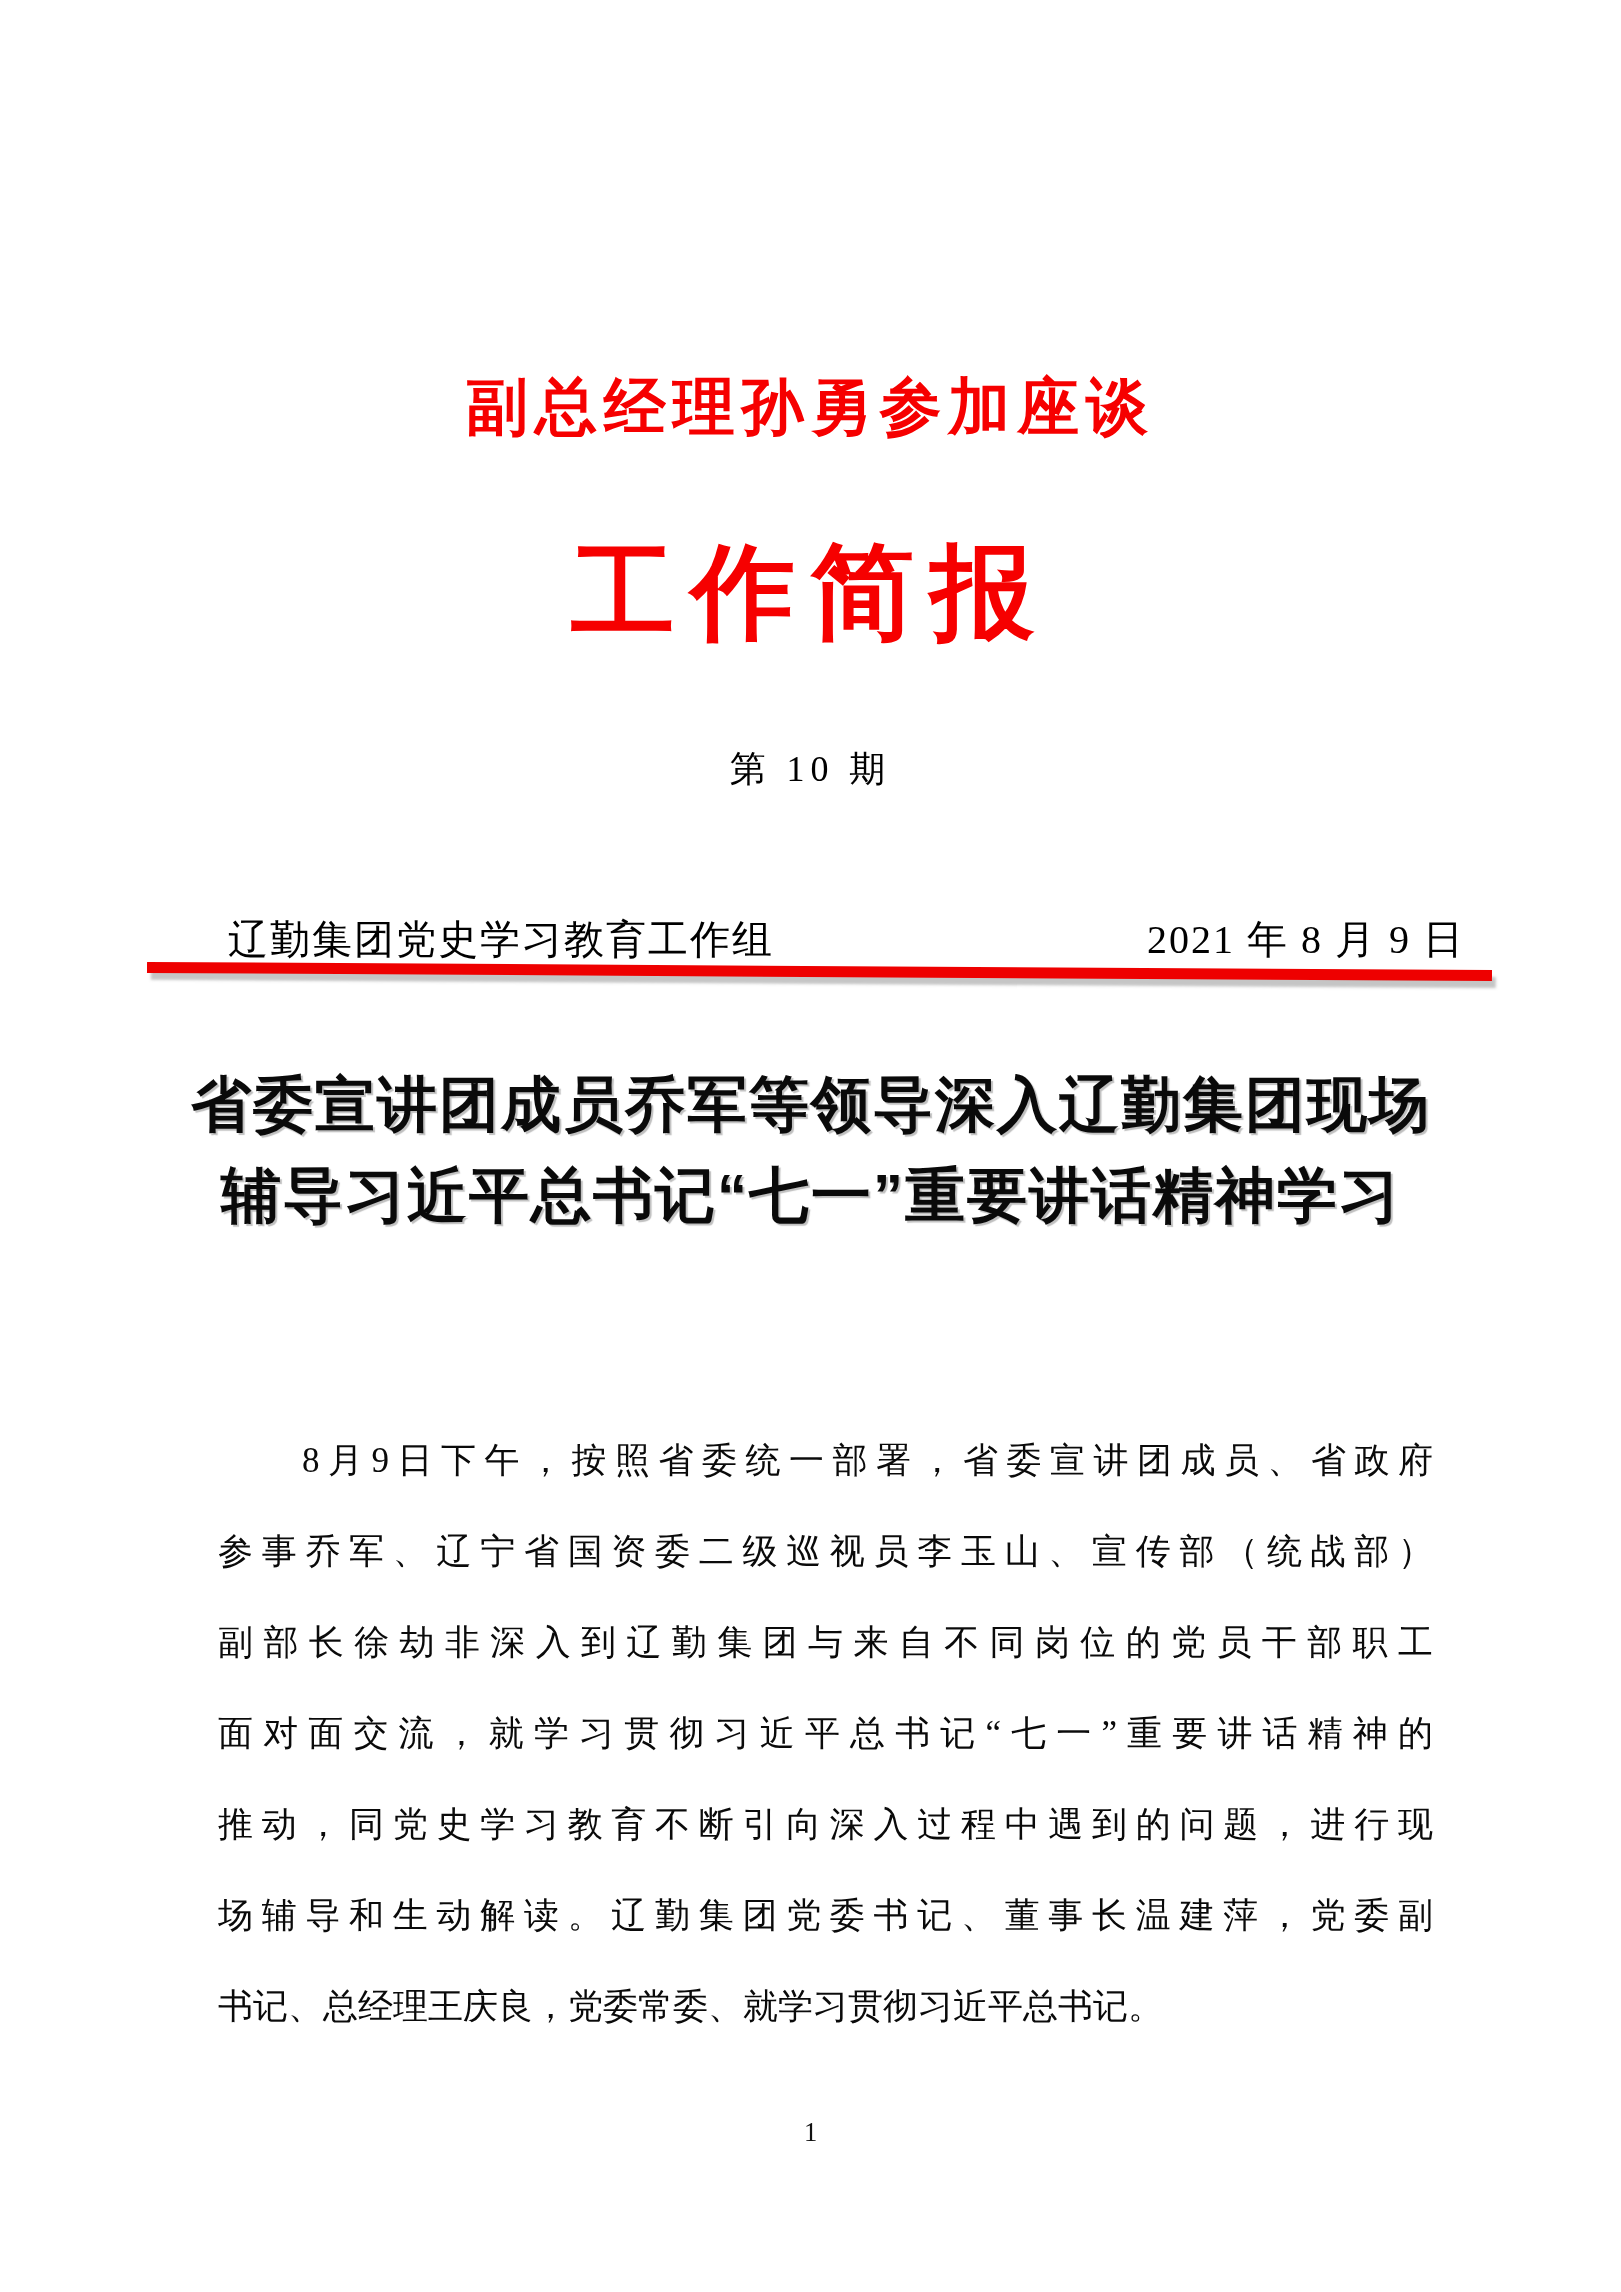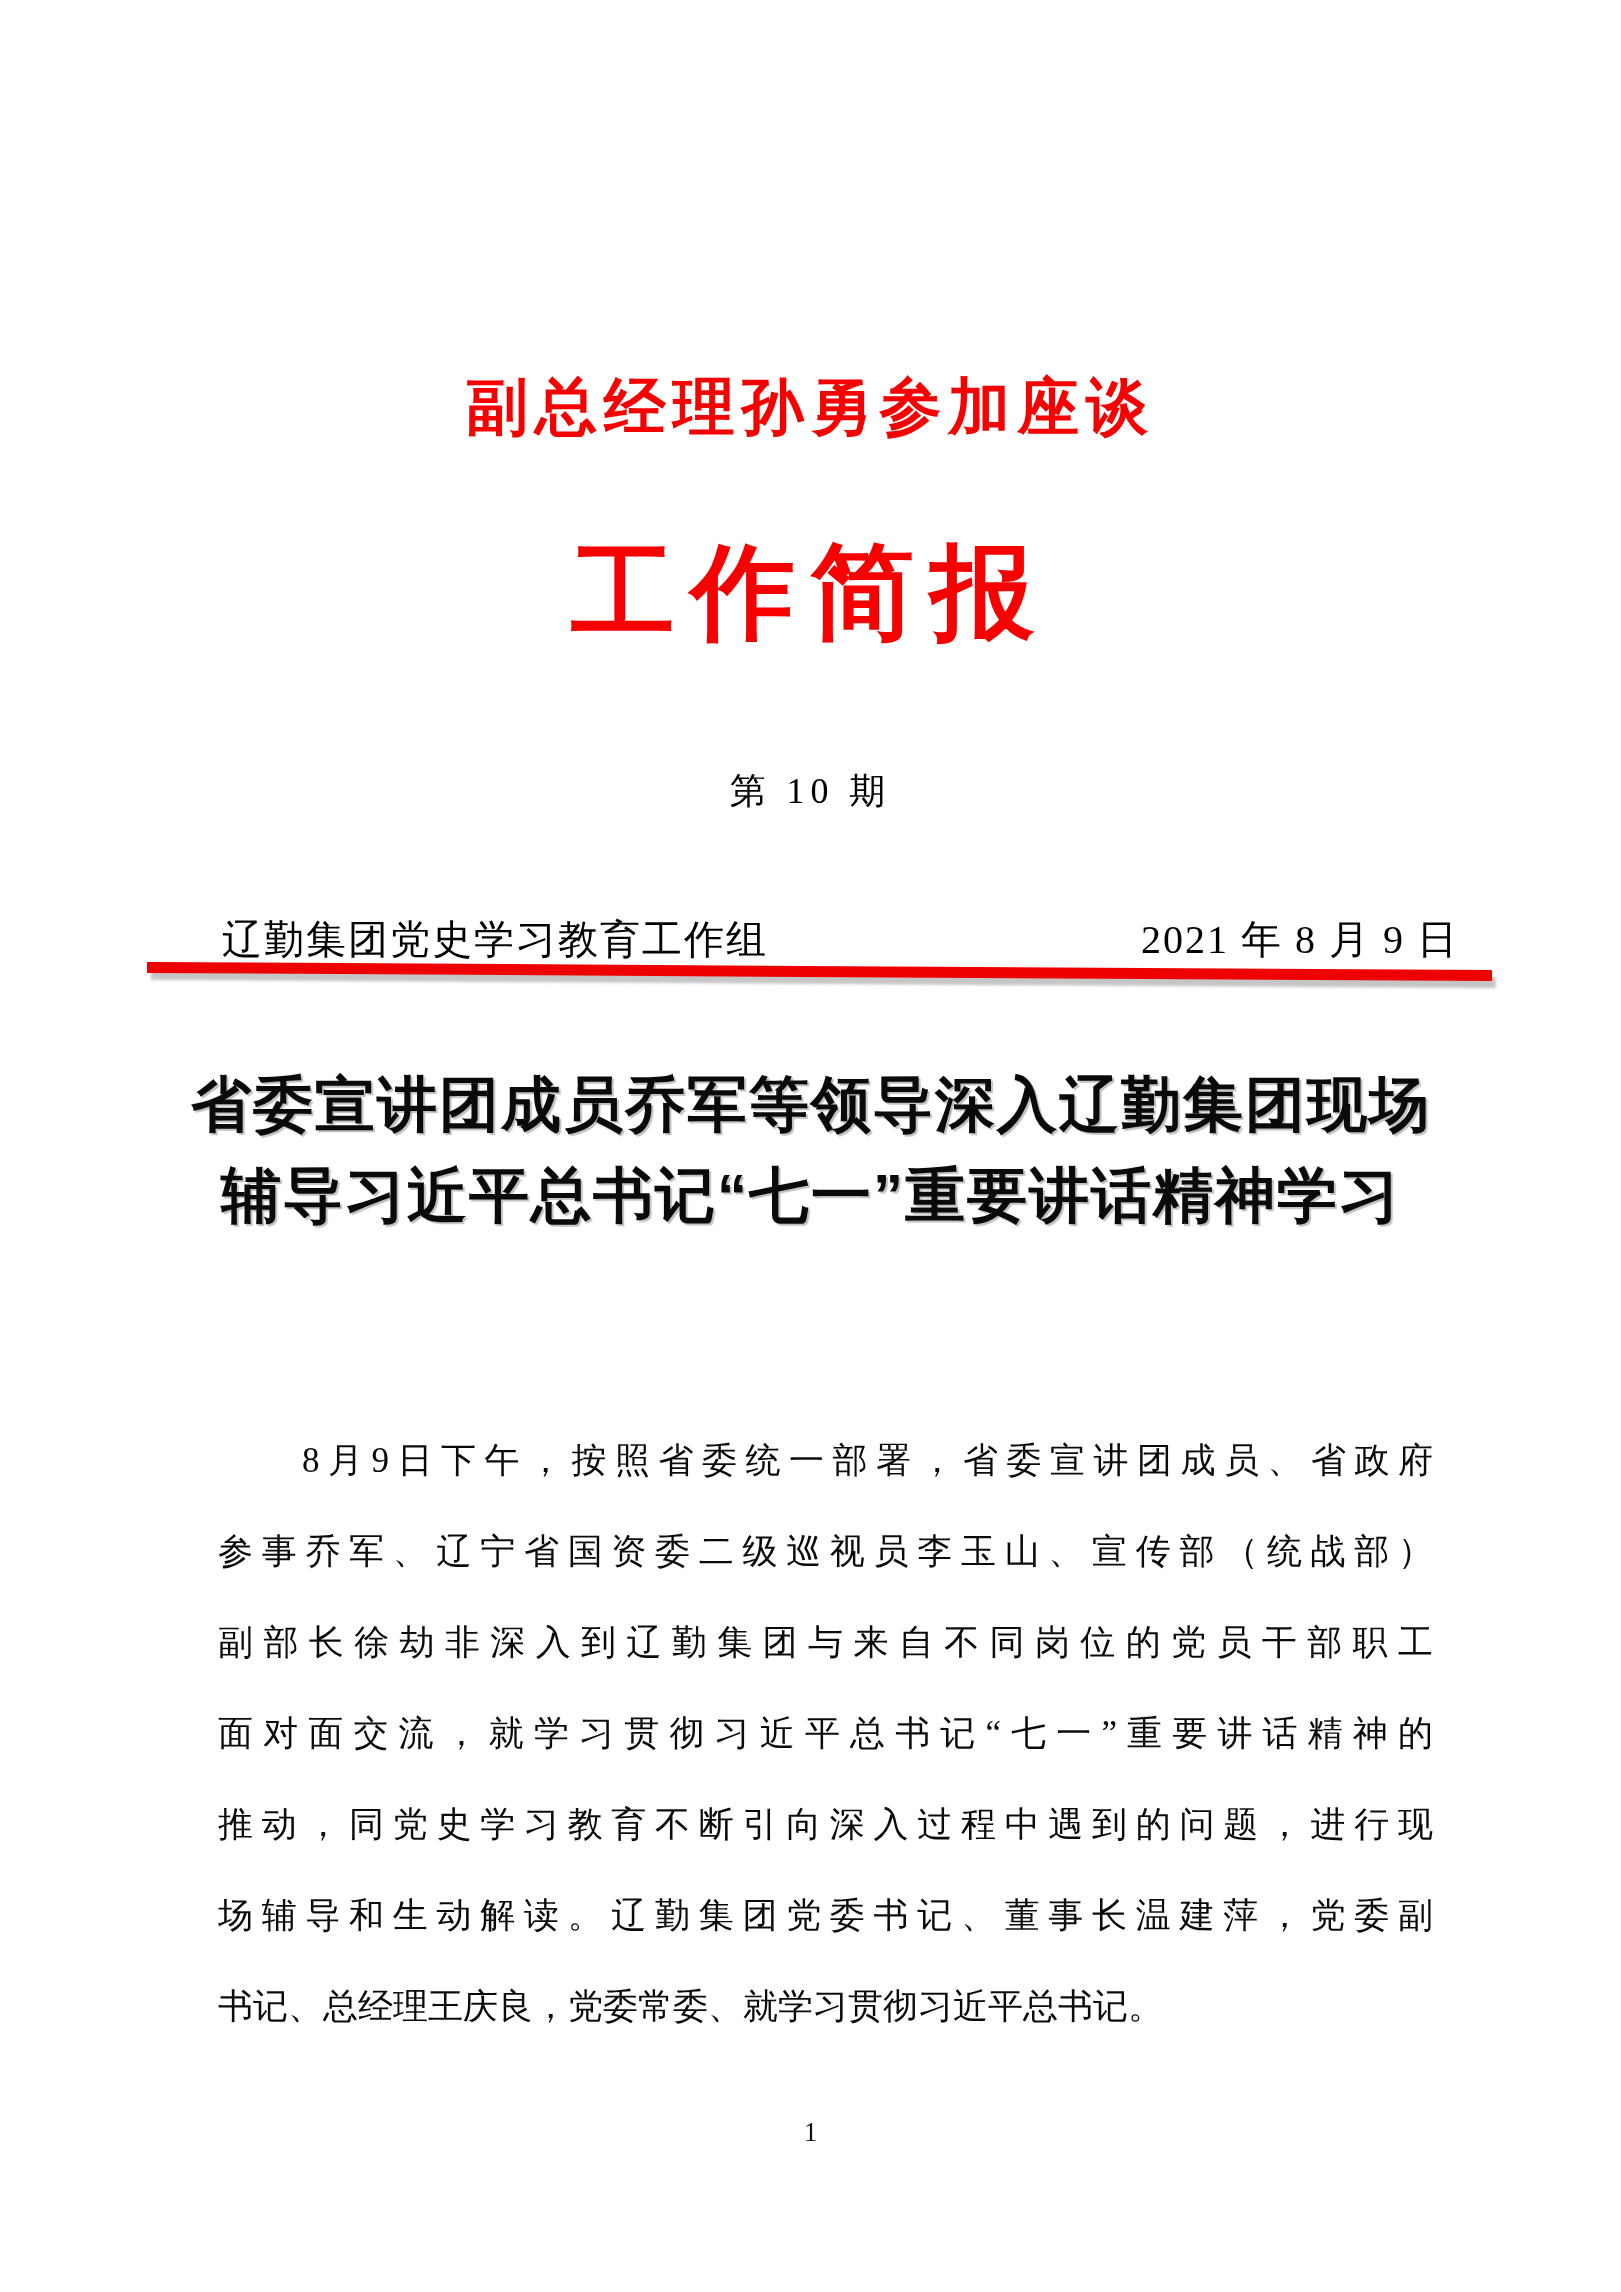--- a/index.html
+++ b/index.html
@@ -45,33 +45,33 @@
     text-align: center;
     font-size: 104px;
     font-weight: bold;
     color: #f60000;
     letter-spacing: 15.7px;
     font-family: "Liberation Serif", "DejaVu Serif", serif;
     white-space: nowrap;
   }
   .issue-line {
     position: absolute;
-    top: 767px;
+    top: 745px;
     left: 0;
     width: 100%;
     text-align: center;
     font-size: 36px;
     letter-spacing: 5.9px;
     color: #000000;
     white-space: nowrap;
   }
   .meta-row {
     position: absolute;
     top: 912px;
-    left: 222px;
+    left: 228px;
     width: 1237px;
     display: flex;
     justify-content: space-between;
     align-items: baseline;
     font-size: 40px;
     color: #000000;
   }
   .meta-row .issuer { letter-spacing: 2px; white-space: nowrap; }
   .meta-row .date   { letter-spacing: 2px; white-space: nowrap; }
 

